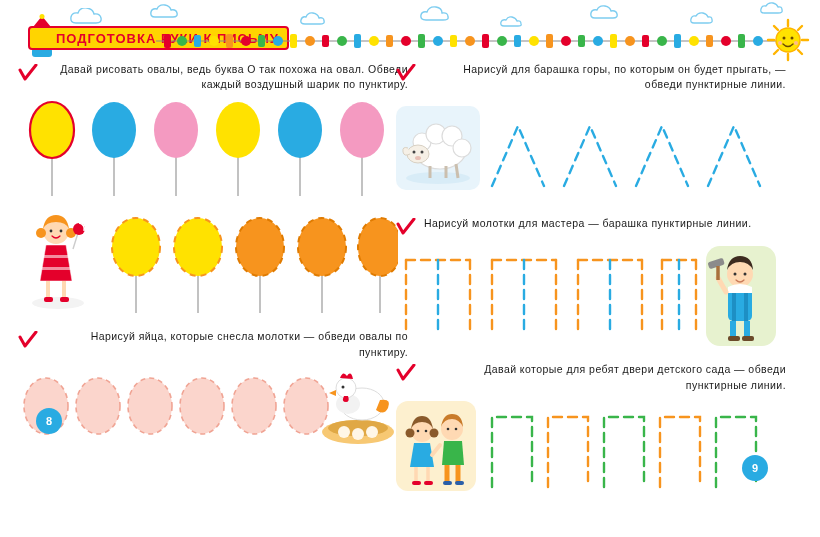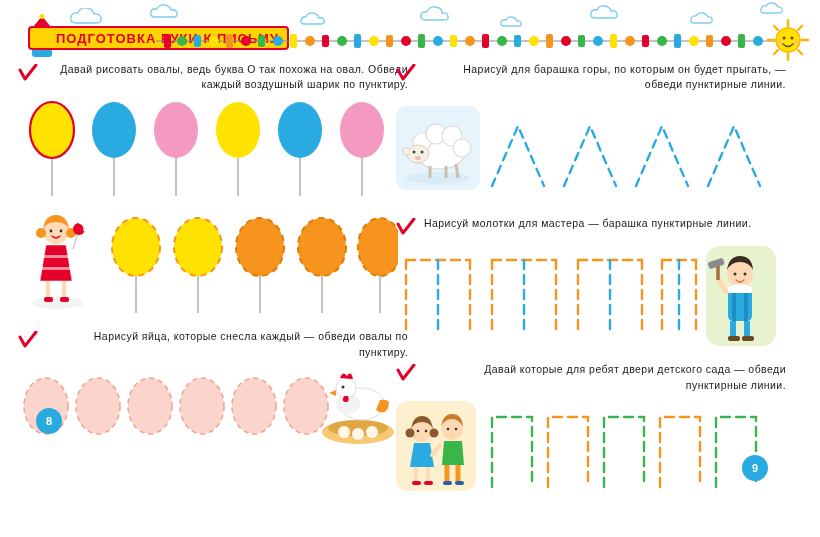--- a/index.html
+++ b/index.html
@@ -263,21 +263,21 @@
           </g>
         </svg>
       </div>
     </div>
 
     <div class="task">
       <div class="task-head">
         <svg class="check" viewBox="0 0 20 18">
           <path d="M2 6 L7 15 L18 1" fill="none" stroke="#e4002b" stroke-width="3" stroke-linecap="round" stroke-linejoin="round"></path>
         </svg>
-        <div class="task-text">Нарисуй яйца, которые снесла каждый — обведи овалы по пунктиру.</div>
+        <div class="task-text">Нарисуй яйца, которые снесла молотки — обведи овалы по пунктиру.</div>
       </div>
       <div class="art">
         <svg width="380" height="82" viewBox="0 0 380 82">
           <g>
               <ellipse cx="28" cy="40" rx="22" ry="28" fill="#fbd5cc" stroke="#f0a494" stroke-width="1.6" stroke-dasharray="5 4"></ellipse>
             </g>
           <g>
               <ellipse cx="80" cy="40" rx="22" ry="28" fill="#fbd5cc" stroke="#f0a494" stroke-width="1.6" stroke-dasharray="5 4"></ellipse>
             </g>
           <g>

